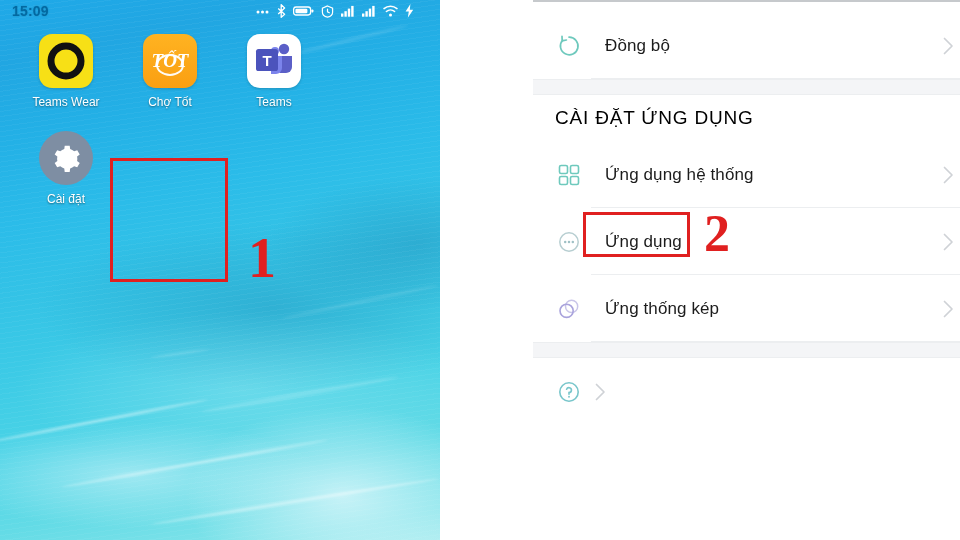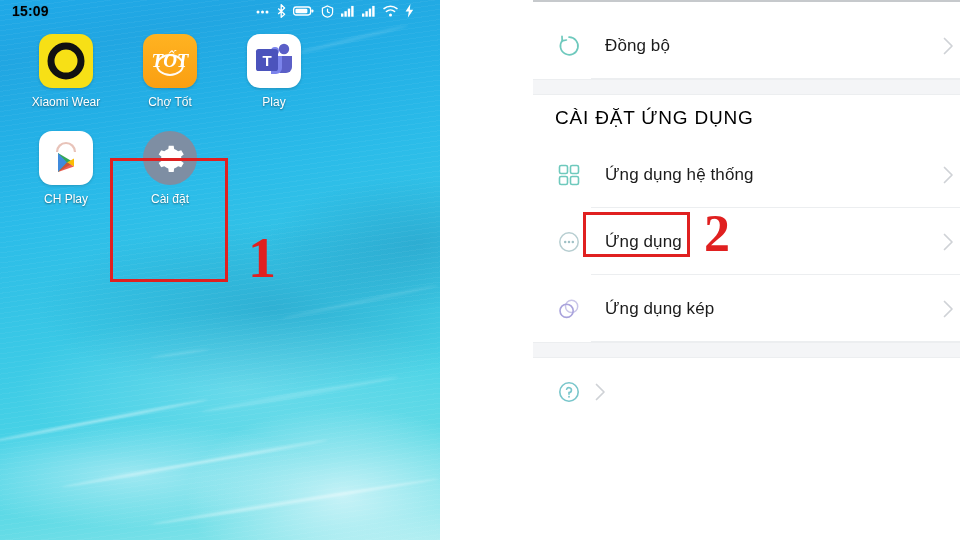--- a/index.html
+++ b/index.html
@@ -71,21 +71,21 @@
   
   .statusbar {
     position: absolute;
     left: 0; top: 0;
     width: 440px; height: 22px;
     display: flex;
     align-items: center;
     justify-content: space-between;
     padding: 0 26px 0 12px;
     box-sizing: border-box;
-    color: #000000;
+    color: #0369a1;
   }
   .clock {
     font-size: 14px;
     font-weight: bold;
     letter-spacing: 0.2px;
     text-shadow: 0 0 2px rgba(0,0,0,0.18);
   }
   .status-icons {
     display: flex;
     align-items: center;
@@ -305,21 +305,21 @@
 
     <div class="apps">
       <div class="app-row row1">
 
         <div class="app-cell">
           <div class="app-icon ic-xiaomiwear">
             <svg width="54" height="54" viewBox="0 0 54 54">
               <circle cx="27" cy="27" r="15" fill="none" stroke="#111" stroke-width="7"></circle>
             </svg>
           </div>
-          <div class="app-label">Xiaomi Wear</div>
+          <div class="app-label">Teams Wear</div>
         </div>
 
         <div class="app-cell">
           <div class="app-icon ic-chotot">
             <svg width="54" height="54" viewBox="0 0 54 54">
               <text x="27" y="33" text-anchor="middle" fill="#ffffff" font-family="Liberation Serif, serif" font-size="19" font-weight="bold" font-style="italic">TỐT</text>
               <ellipse cx="27" cy="31" rx="13" ry="10" fill="none" stroke="#ffffff" stroke-width="2" opacity="0.95"></ellipse>
             </svg>
           </div>
           <div class="app-label">Chợ Tốt</div>
@@ -329,38 +329,26 @@
           <div class="app-icon ic-teams">
             <svg width="54" height="54" viewBox="0 0 54 54">
               <circle cx="37" cy="15" r="5.2" fill="#5b5fc7"></circle>
               <circle cx="28" cy="17" r="4" fill="#7b83eb"></circle>
               <path d="M33 22 L45 22 L45 33 A6 6 0 0 1 39 39 L33 39 Z" fill="#5b5fc7"></path>
               <path d="M24 22 L35 22 L35 34 A6 6 0 0 1 29 40 L24 40 Z" fill="#7b83eb"></path>
               <rect x="9" y="15" width="22" height="22" rx="2.6" fill="#4b53bc"></rect>
               <text x="20" y="32" text-anchor="middle" fill="#ffffff" font-family="Liberation Sans, sans-serif" font-size="15" font-weight="bold">T</text>
             </svg>
           </div>
-          <div class="app-label">Play</div>
+          <div class="app-label">Teams</div>
         </div>
 
       </div>
 
       <div class="app-row row2">
-        <div class="app-cell">
-          <div class="app-icon ic-chplay">
-            <svg width="54" height="54" viewBox="0 0 54 54">
-              <path d="M18 21 A9 9 0 0 1 36 21" fill="none" stroke="#e8c3b9" stroke-width="2.2"></path>
-              <path d="M19 22 L19 41 L35 31.5 Z" fill="#34a853"></path>
-              <path d="M19 22 L28 31.5 L19 41 Z" fill="#4285f4" opacity="0.85"></path>
-              <path d="M28 31.5 L35 27.5 L35 35.5 Z" fill="#fbbc04"></path>
-              <path d="M28 31.5 L35 35.5 L19 41 Z" fill="#ea4335" opacity="0.85"></path>
-            </svg>
-          </div>
-          <div class="app-label">CH Play</div>
-        </div>
 
         <div class="app-cell">
           <div class="app-icon ic-caidat">
             <div class="gear-circle">
               <svg width="30" height="30" viewBox="0 0 24 24">
                 <path fill="#ffffff" d="M12 8.2a3.8 3.8 0 1 0 0 7.6 3.8 3.8 0 0 0 0-7.6zm9 3.8c0-.6-.06-1.2-.17-1.76l2.02-1.5-1.9-3.3-2.36.93a8.9 8.9 0 0 0-3.05-1.77L15.2 2h-3.8l-.33 2.6a8.9 8.9 0 0 0-3.05 1.77L5.66 5.44l-1.9 3.3 2.02 1.5a9.3 9.3 0 0 0 0 3.52l-2.02 1.5 1.9 3.3 2.36-.93a8.9 8.9 0 0 0 3.05 1.77L11.4 22h3.8l.34-2.6a8.9 8.9 0 0 0 3.05-1.77l2.36.93 1.9-3.3-2.02-1.5c.11-.56.17-1.16.17-1.76z" transform="translate(-1 0) scale(1.05)"></path>
               </svg>
             </div>
           </div>
           <div class="app-label">Cài đặt</div>
@@ -433,21 +421,21 @@
       <div class="divider"></div>
     </div>
 
     <div class="set-row">
       <div class="row-icon">
         <svg width="26" height="26" viewBox="0 0 26 26">
           <circle cx="15.6" cy="10.4" r="6.1" fill="none" stroke="#c9c5e8" stroke-width="1.5"></circle>
           <circle cx="10.6" cy="14.8" r="6.6" fill="none" stroke="#a9a3dc" stroke-width="1.6"></circle>
         </svg>
       </div>
-      <div class="row-label">Ứng dụng kép</div>
+      <div class="row-label">Ứng thống kép</div>
       <div class="chevron">
         <svg width="11" height="18" viewBox="0 0 11 18">
             <path d="M1.5 1.5 L9 9 L1.5 16.5" fill="none" stroke="#cfd2d6" stroke-width="1.7" stroke-linecap="round" stroke-linejoin="round"></path>
           </svg>
       </div>
       <div class="divider"></div>
     </div>
 
 
 

